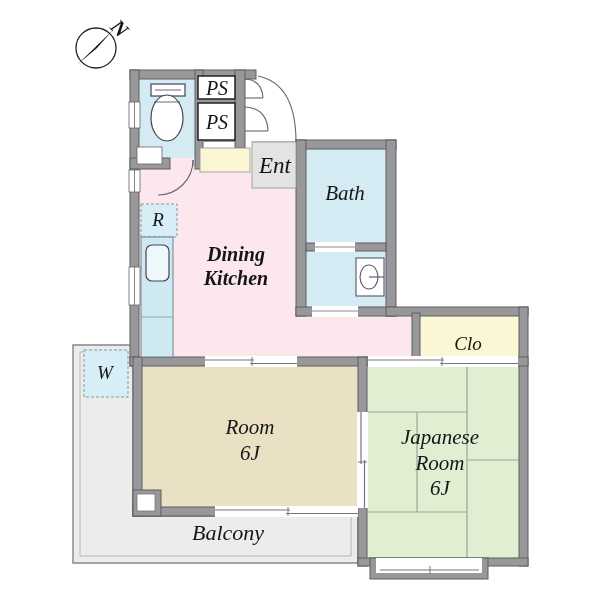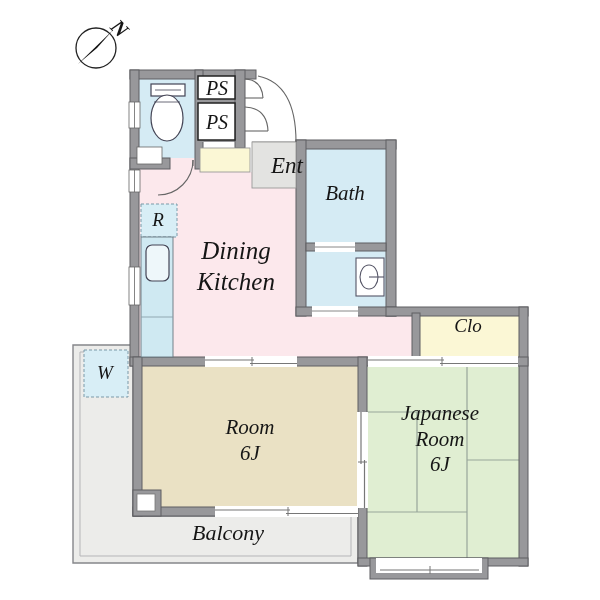--- a/index.html
+++ b/index.html
@@ -2,23 +2,23 @@
 <html><head>
 <meta charset="utf-8">
 <style>
   html,body{margin:0;padding:0;background:#ffffff;}
   #plan{position:relative;width:600px;height:600px;background:#fff;overflow:hidden;
         font-family:"Liberation Serif",serif;}
   #plan svg{position:absolute;left:0;top:0;}
   .lbl{position:absolute;transform:translate(-50%,-50%);white-space:pre-line;
        text-align:center;font-style:italic;color:#151515;line-height:1.22;
        font-family:"Liberation Serif",serif;pointer-events:none;}
-  .lbl-dk{font-size:25px;}
+  .lbl-dk{font-size:20px;font-weight:bold;}
   .lbl-bath{font-size:21px;text-align:center;}
-  .lbl-ent{font-size:23px;margin-left:12px;}
+  .lbl-ent{font-size:23px;}
   .lbl-ps{font-size:20px;font-family:Liberation Serif, serif;}
   .lbl-room{font-size:21px;}
   .lbl-jroom{font-size:21px;}
   .lbl-balcony{font-size:22px;}
   .lbl-clo{font-size:19px;}
   .lbl-small{font-size:19px;}
   .lbl-n{font-size:21px;font-weight:bold;transform:translate(-50%,-50%) rotate(45deg);}
 </style>
 </head>
 <body>
@@ -177,20 +177,20 @@
 
   <div class="lbl lbl-n" style="left:119px;top:29px;">N</div>
   <div class="lbl lbl-ps" style="left:217px;top:88px;">PS</div>
   <div class="lbl lbl-ps" style="left:217px;top:122px;">PS</div>
   <div class="lbl lbl-ent" style="left:275px;top:166px;">Ent</div>
   <div class="lbl lbl-bath" style="left:345px;top:194px;">Bath</div>
   <div class="lbl lbl-dk" style="left:236px;top:266px;">Dining
 Kitchen</div>
   <div class="lbl lbl-small" style="left:158px;top:220px;">R</div>
   <div class="lbl lbl-small" style="left:105px;top:373px;">W</div>
-  <div class="lbl lbl-clo" style="left:468px;top:326px;">Clo</div>
+  <div class="lbl lbl-clo" style="left:468px;top:344px;">Clo</div>
   <div class="lbl lbl-room" style="left:250px;top:441px;">Room
 6J</div>
-  <div class="lbl lbl-jroom" style="left:440px;top:439px;">Japanese
+  <div class="lbl lbl-jroom" style="left:440px;top:463px;">Japanese
 Room
 6J</div>
   <div class="lbl lbl-balcony" style="left:228px;top:533px;font-style:italic;">Balcony</div>
 </div>
 
 </body></html>

